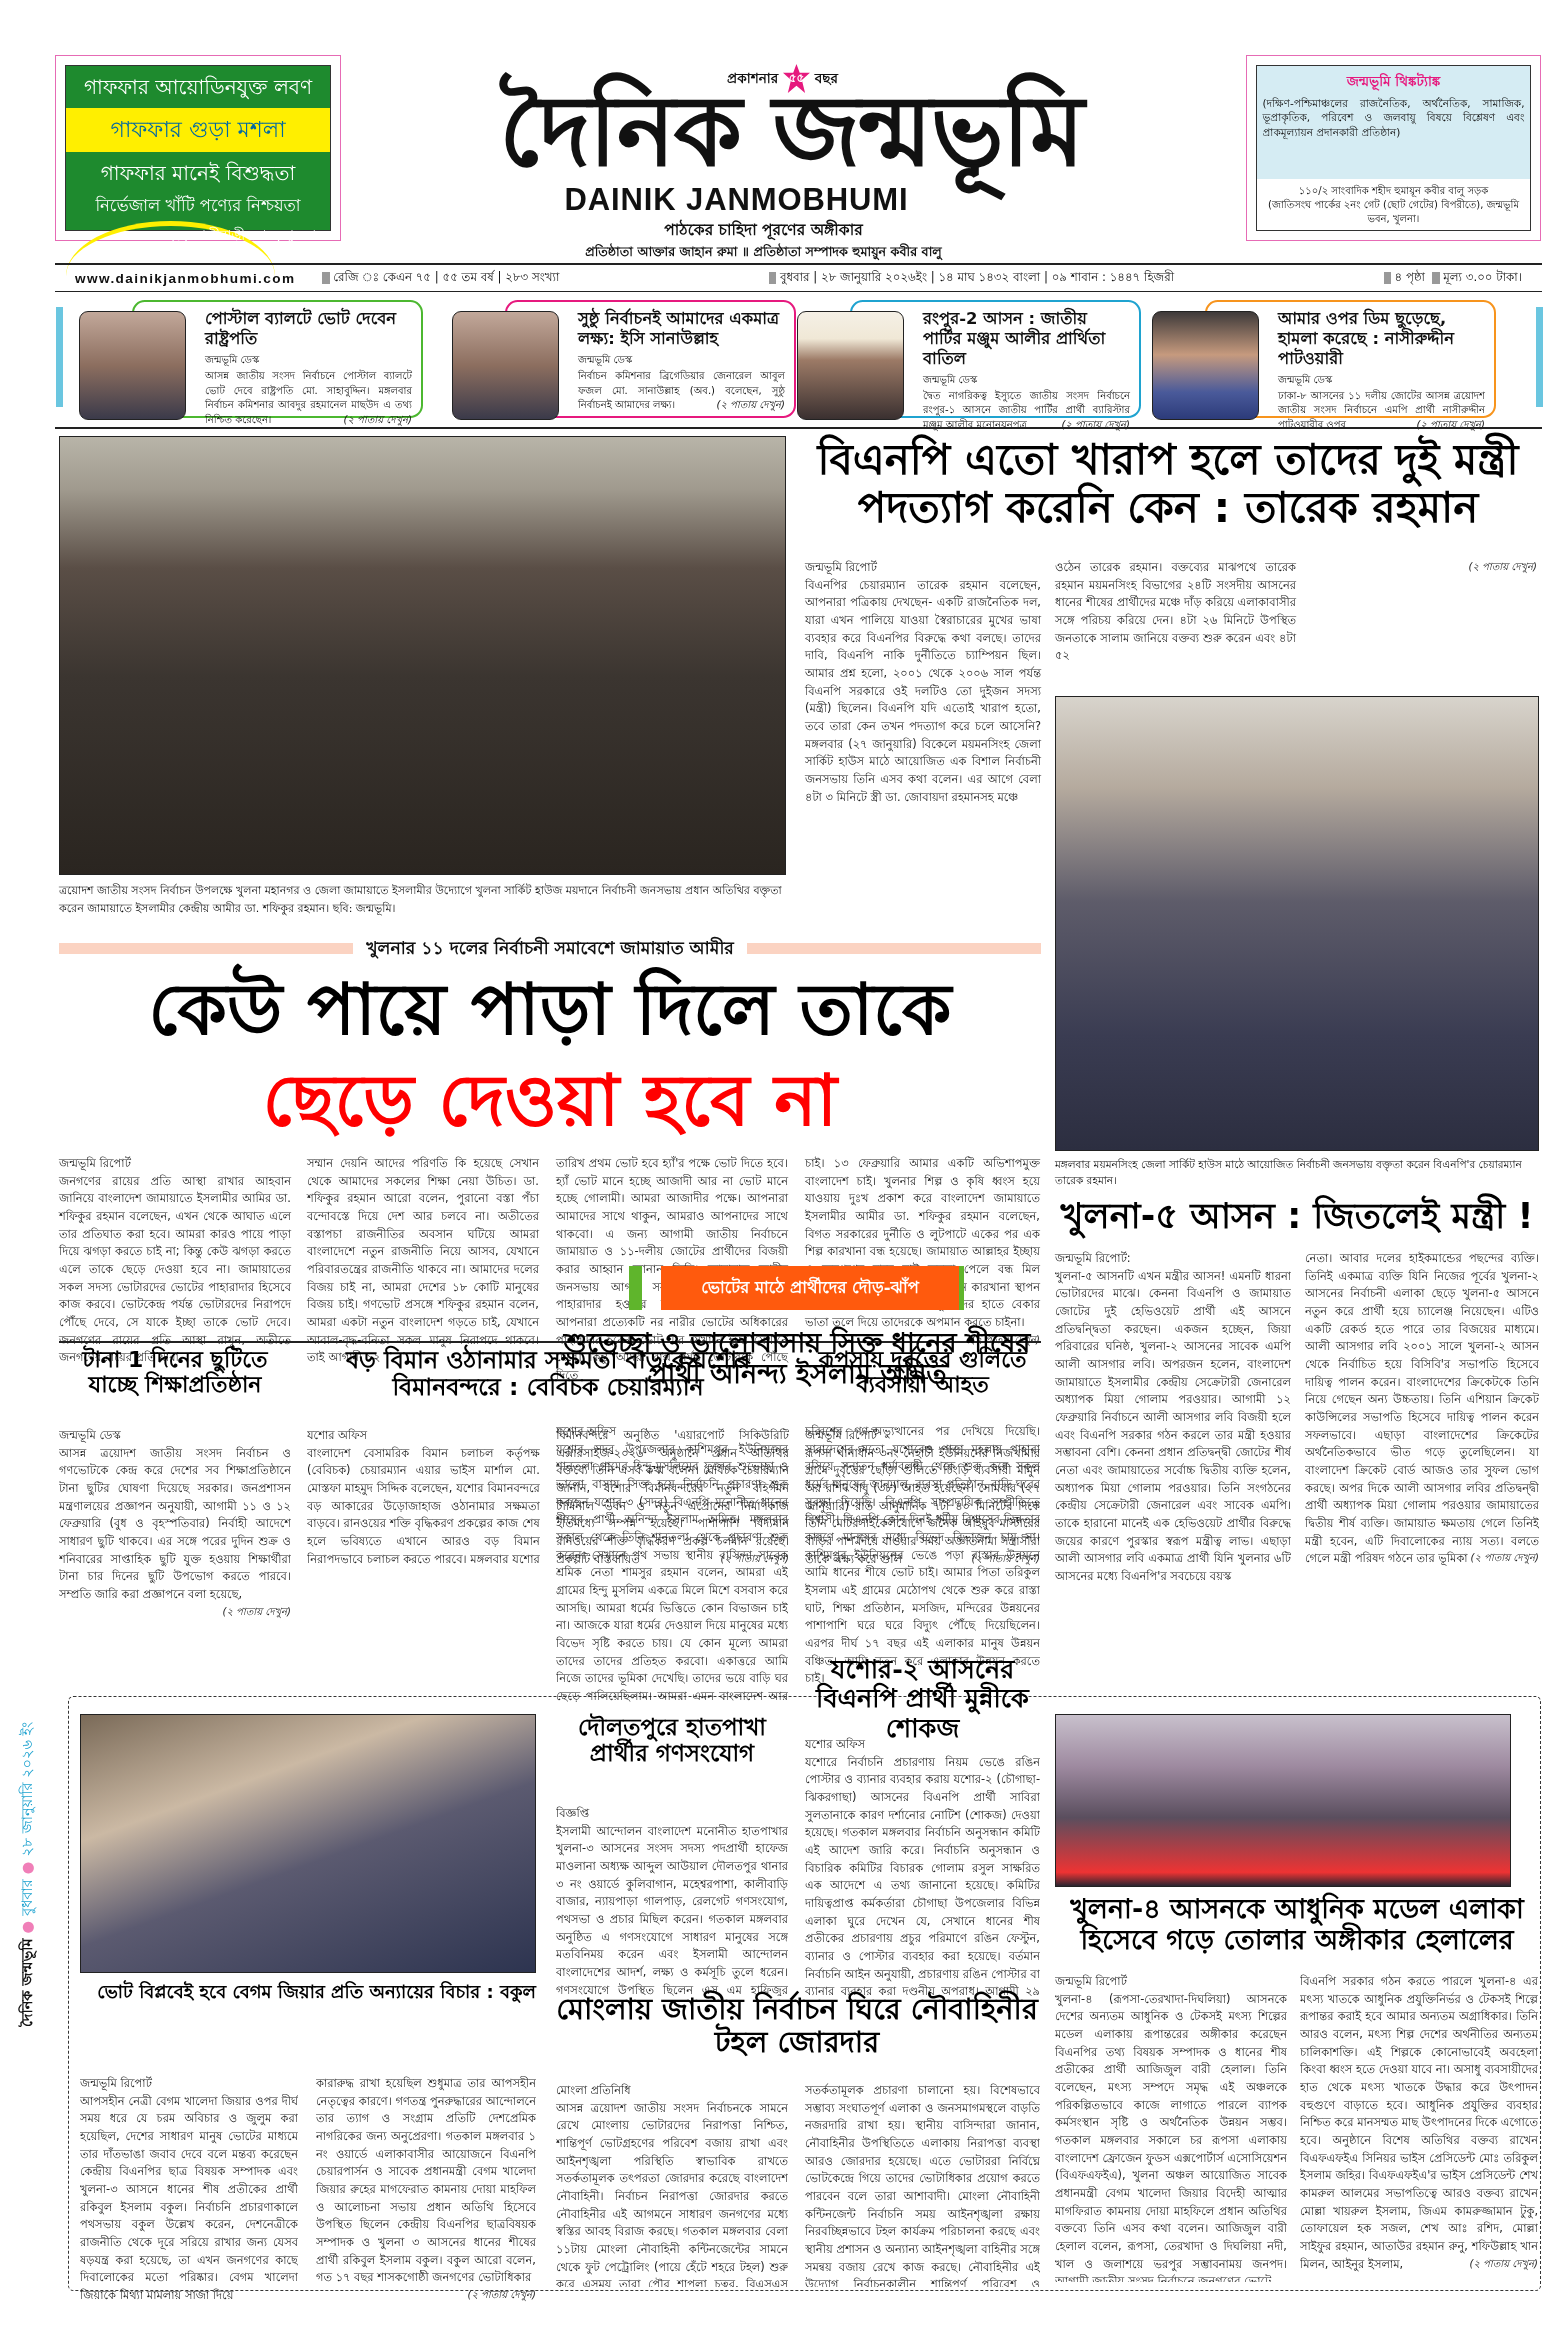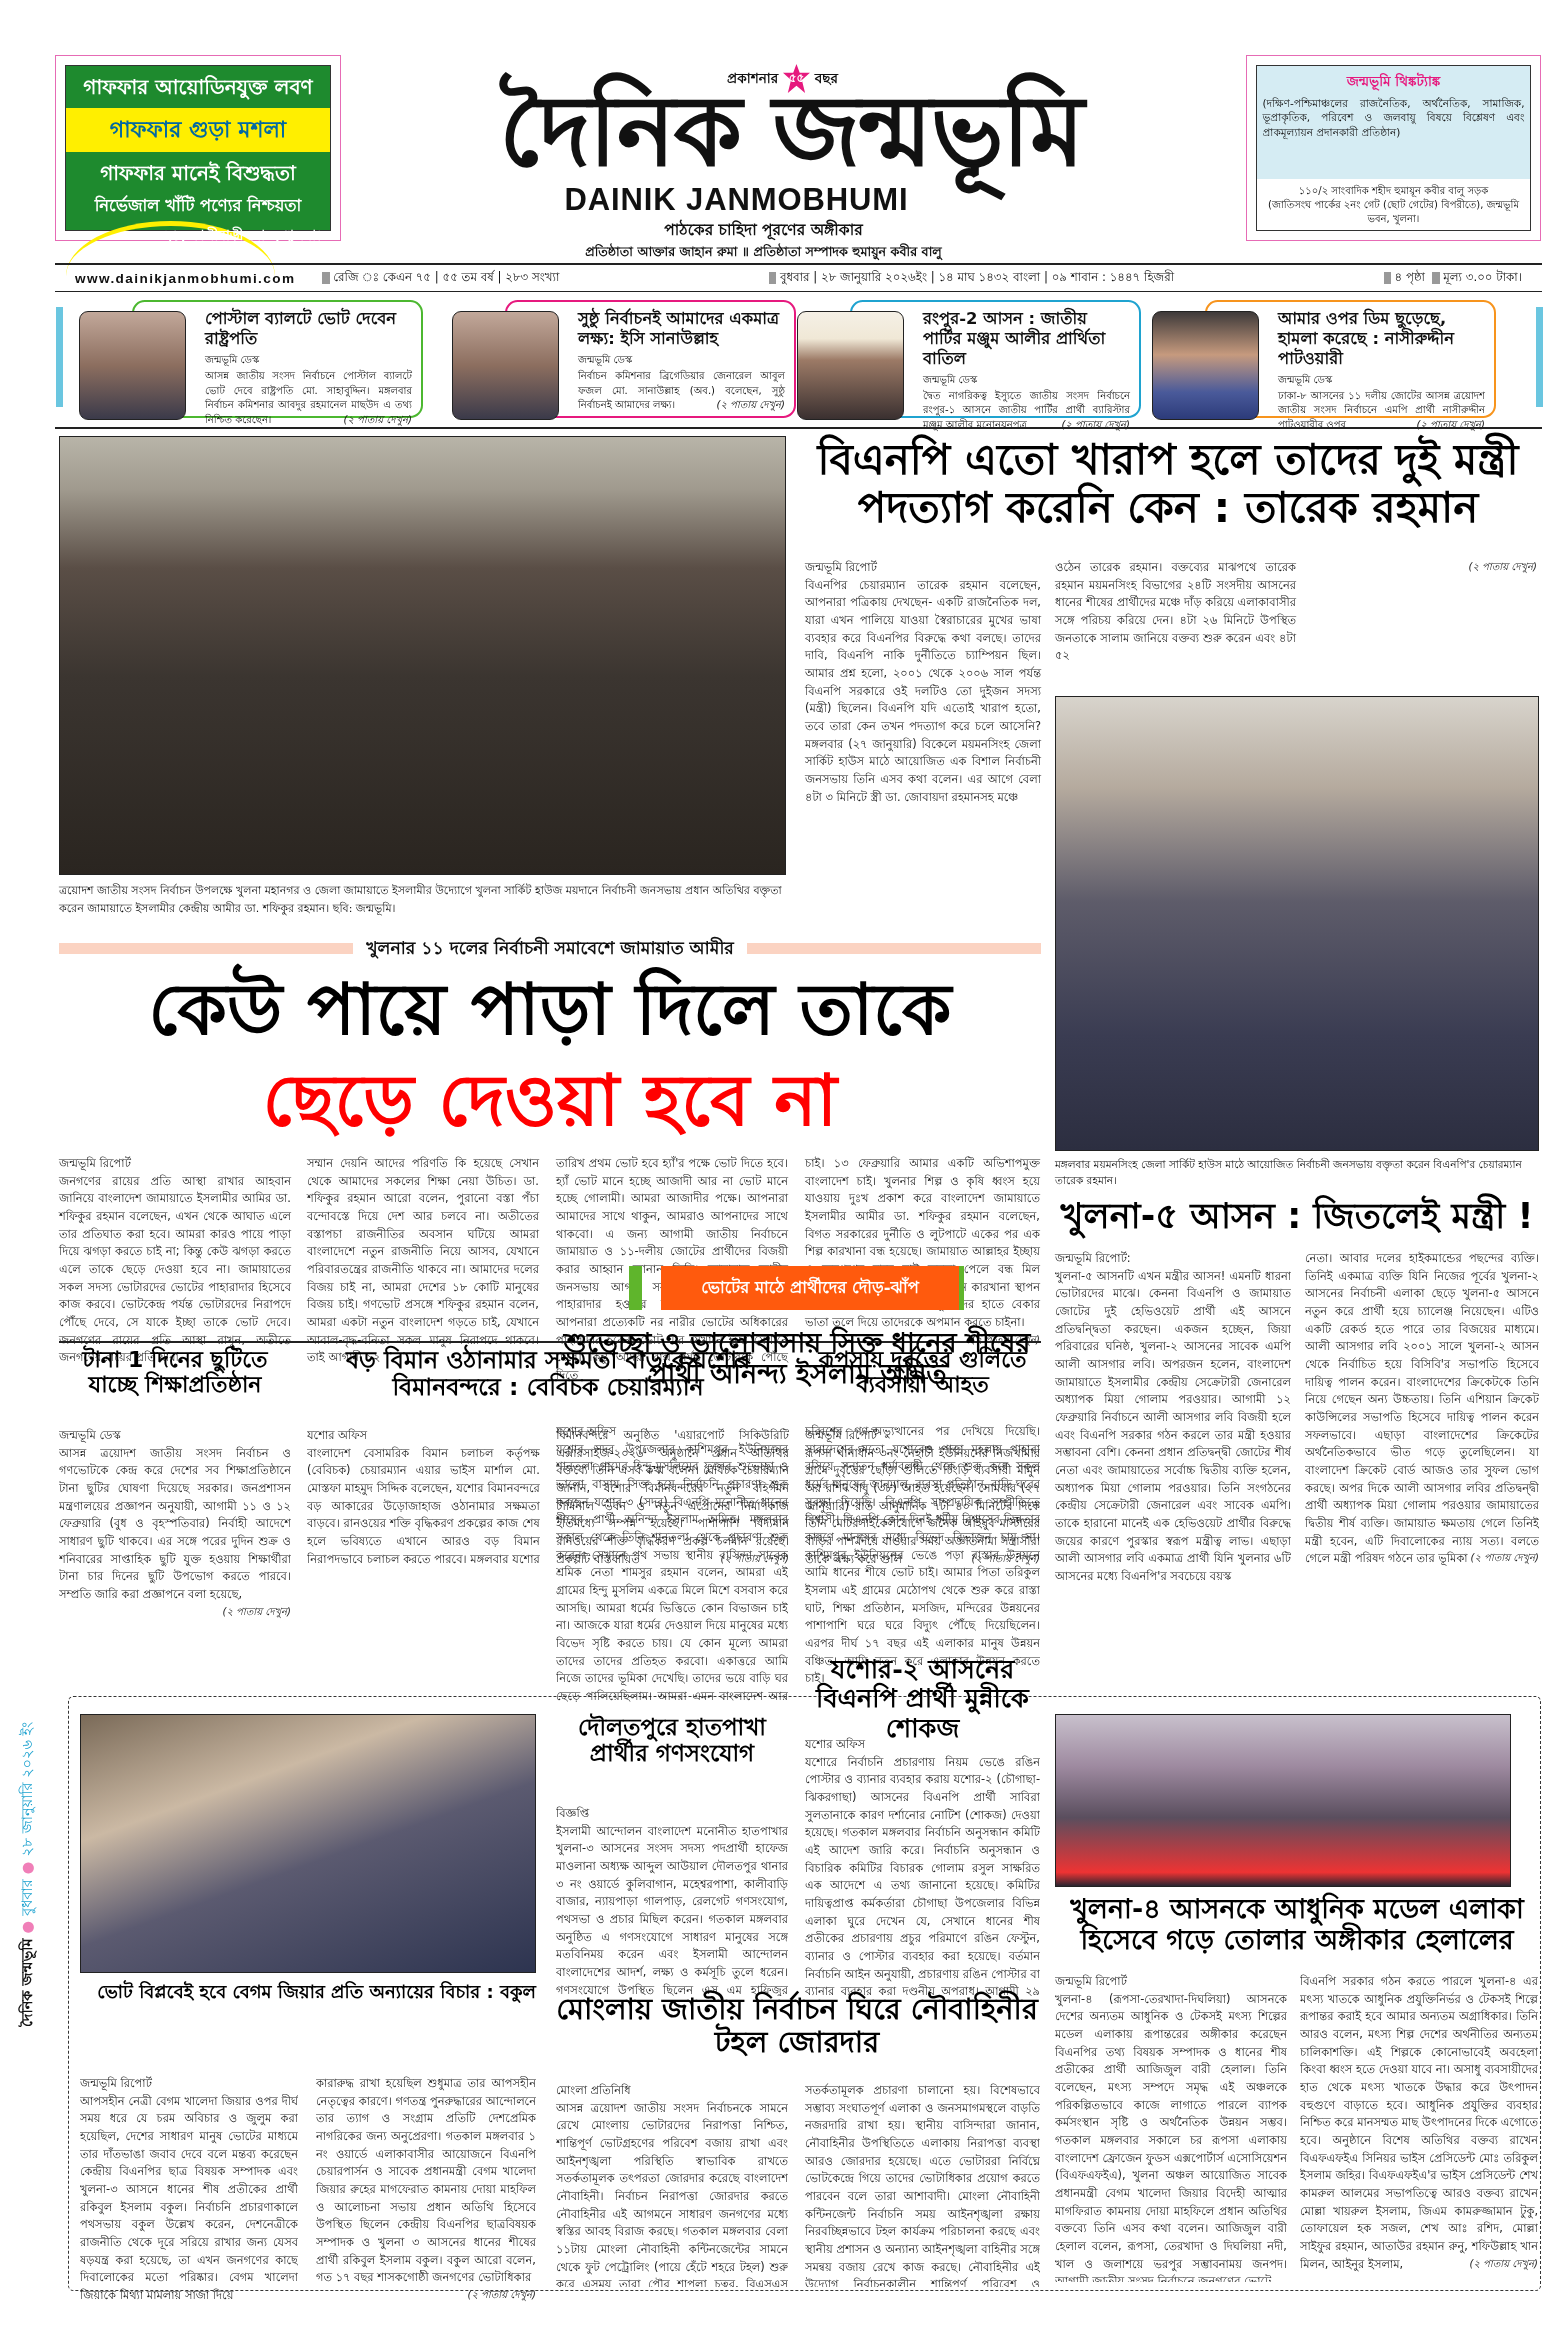--- a/index.html
+++ b/index.html
@@ -8,21 +8,21 @@
 .hl{font-family:"DejaVu Sans",sans-serif;font-weight:bold;color:#000;line-height:1.15}
 .body-text{font-family:"DejaVu Sans",sans-serif;font-size:11.4px;line-height:1.55;text-align:justify;color:#222}
 .byline{font-size:11.4px;color:#222}
 .more{font-size:10px;font-style:italic;float:right}
 .photo{background:linear-gradient(160deg,#8a7a6a 0%,#b9a58e 30%,#6e6155 60%,#3e3a44 100%);border:1.8px solid #222}
 .rule{position:absolute;height:0;border-top:2.7px solid #222}
 .col{position:absolute}
 
 
 .ad-left{left:55px;top:55px;width:286px;height:186px;border:1.8px solid #e66bb5;padding:9px}
-.ad-left .inner{width:100%;height:100%;background:#1e8a2e;border:0.9px solid #333;display:flex;flex-direction:column;color:#fff;font-weight:bold}
+.ad-left .inner{width:100%;height:100%;background:#1e8a2e;border:0.9px solid #333;display:flex;flex-direction:column;color:#fff;font-weight:normal}
 .ad-left .l1{font-size:20px;text-align:center;padding:5.5px 3.6px 3.6px}
 .ad-left .l2{background:#ffef00;color:#0369a1;font-size:22px;text-align:center;padding:3.6px}
 .ad-left .l3{font-size:20px;text-align:center;padding:5.5px 3.6px 0}
 .ad-left .l4{font-size:16.4px;text-align:center;padding:1.8px 3.6px}
 .ad-left .l5{font-size:13.6px;text-align:right;padding:3.6px 9px 0;position:relative}
 .ad-left .l6{font-size:12.7px;text-align:right;padding:1.8px 9px}
 .ad-left .swoosh{position:absolute;left:9px;top:138px;width:209px;height:55px;border-top:5.5px solid #ffef00;border-radius:50% 50% 0 0/100% 100% 0 0}
 
 .ad-right{left:1246px;top:55px;width:295px;height:186px;border:1.8px solid #e66bb5;padding:9px}
 .ad-right .inner{width:100%;height:100%;border:0.9px solid #333;display:flex;flex-direction:column;font-size:10px;text-align:center}

